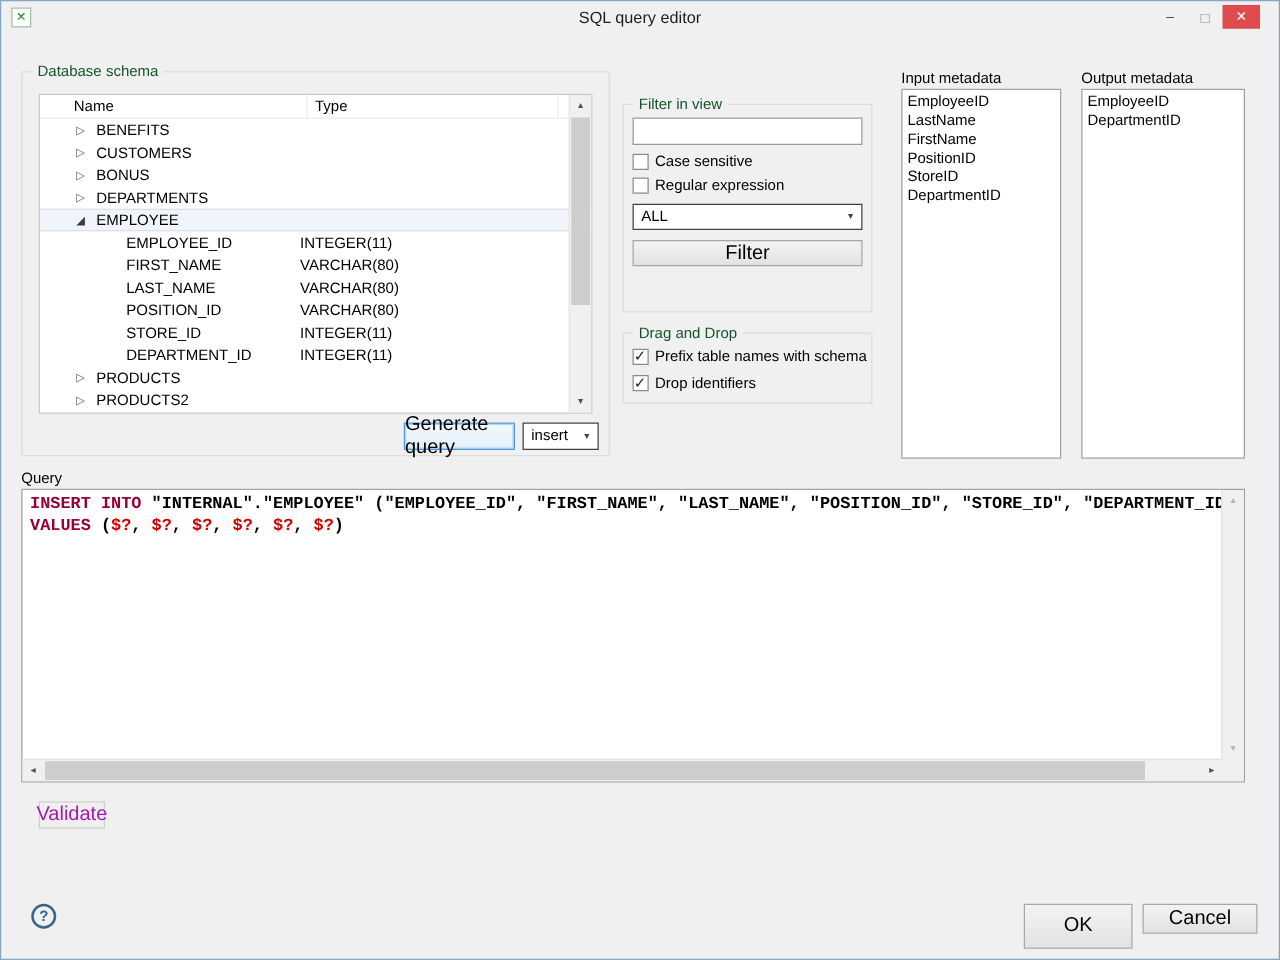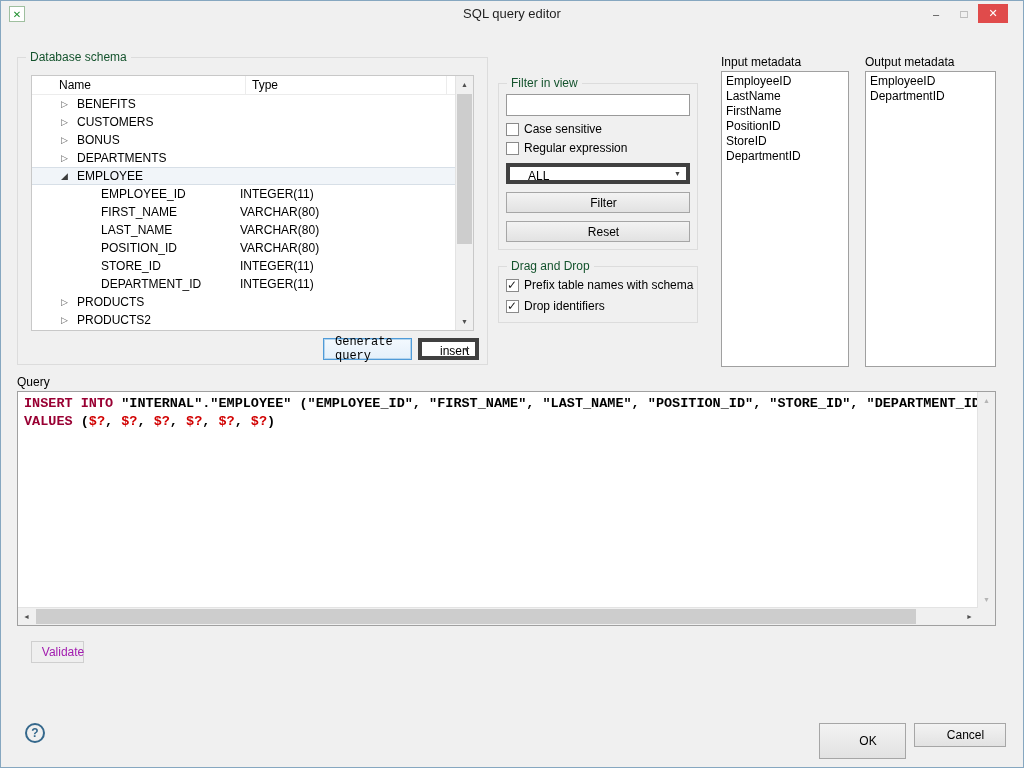--- a/index.html
+++ b/index.html
@@ -50,26 +50,26 @@
   .sarrow.left::before{content:"◄";}
   .sarrow.right::before{content:"►";}
   .vthumb{position:absolute;left:1px;width:15px;background:#cdcdcd;}
   #tree-vscroll{height:254px;}
   #tree-thumb{top:18px;height:150px;}
   #tree-vscroll .sarrow.down{position:absolute;bottom:0;left:0;width:17px;}
 
   
   .btn{position:absolute;background:linear-gradient(#f3f3f3,#e2e2e2);border:1px solid #a6a6a6;
        box-sizing:border-box;display:flex;align-items:center;justify-content:center;
-       font-size:12px;color:#000;padding-left:11px;}
+       font-size:16px;color:#000;}
   .btn.focused{border-color:#4f9bd8;box-shadow:inset 0 0 0 1px #b3d4ee;
-               background:linear-gradient(#f3f9fe,#e4f0fa);font-family:Liberation Mono, monospace;}
+               background:linear-gradient(#f3f9fe,#e4f0fa);}
   .btn.disabled{background:#efefef;border-color:#cfcfcf;color:#a21caf;}
-  .combo{position:absolute;background:#fff;border:4px solid #404040;box-sizing:border-box;
-         line-height:19px;padding-left:18px;}
+  .combo{position:absolute;background:#fff;border:1px solid #404040;box-sizing:border-box;
+         line-height:19px;padding-left:6px;}
   .combo-arrow{position:absolute;right:5px;top:0;height:100%;display:flex;align-items:center;
                font-size:7px;color:#444;}
   .tinput{position:absolute;background:#fff;border:1px solid #999;box-sizing:border-box;
           font-family:inherit;font-size:12px;padding:0 4px;outline:none;}
   .cbrow{position:absolute;display:flex;align-items:center;height:14px;}
   .cb{width:13px;height:13px;background:#fff;border:1px solid #8a8a8a;box-sizing:border-box;
       position:relative;flex:none;}
   .cb.checked::after{content:"✓";position:absolute;left:0px;top:-2px;font-size:12px;
                      font-weight:bold;color:#1a1a1a;}
   .cblabel{margin-left:5px;white-space:nowrap;}
@@ -215,21 +215,20 @@
   </div>
   <div class="cbrow" style="left:505px;top:140px;">
     <span class="cb"></span>
     <span class="cblabel">Regular expression</span>
   </div>
   <div class="combo" style="left:505px;top:162px;width:184px;height:21px;">
     <span>ALL</span>
     <span class="combo-arrow">▼</span>
   </div>
   <div class="btn" style="left:505px;top:191px;width:184px;height:21px;">Filter</div>
-  <div class="btn" style="left:505px;top:220px;width:184px;height:21px;">Reset</div>
 
   <div class="groupbox" style="left:497px;top:265px;width:200px;height:57px;">
     <span class="grouplabel">Drag and Drop</span>
   </div>
   <div class="cbrow" style="left:505px;top:277px;">
     <span class="cb checked"></span>
     <span class="cblabel">Prefix table names with schema</span>
   </div>
   <div class="cbrow" style="left:505px;top:298px;">
     <span class="cb checked"></span>

